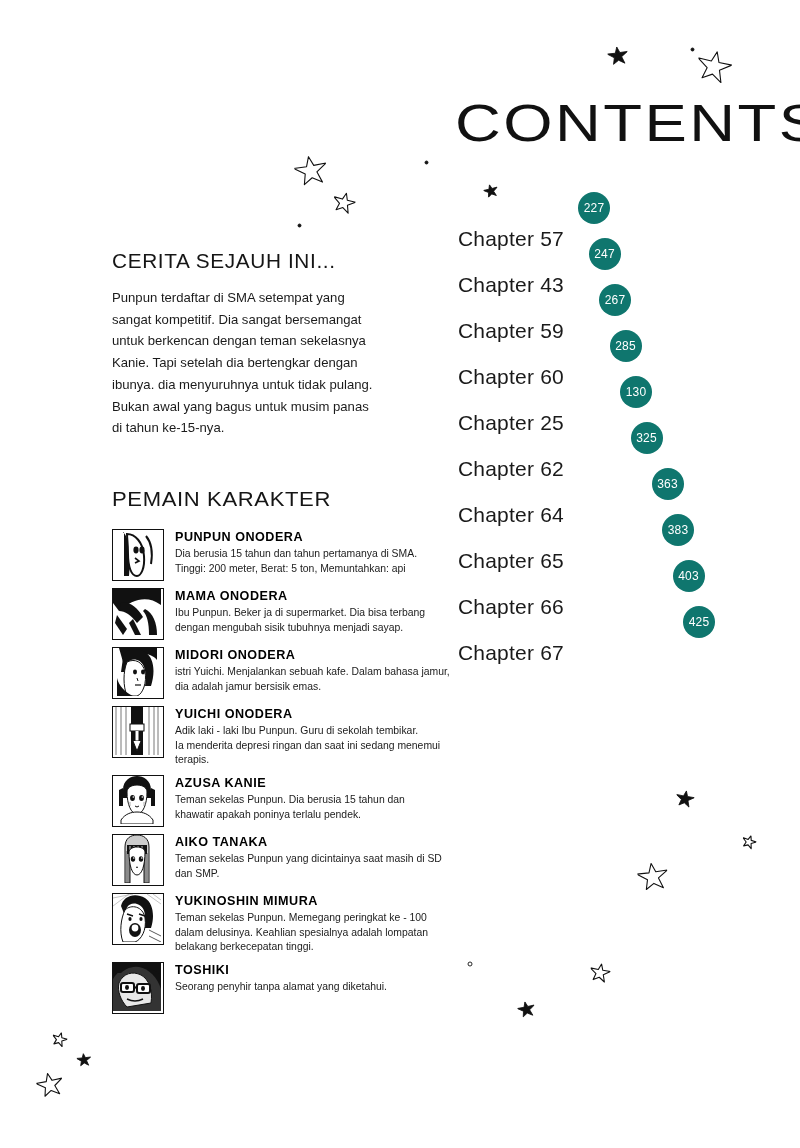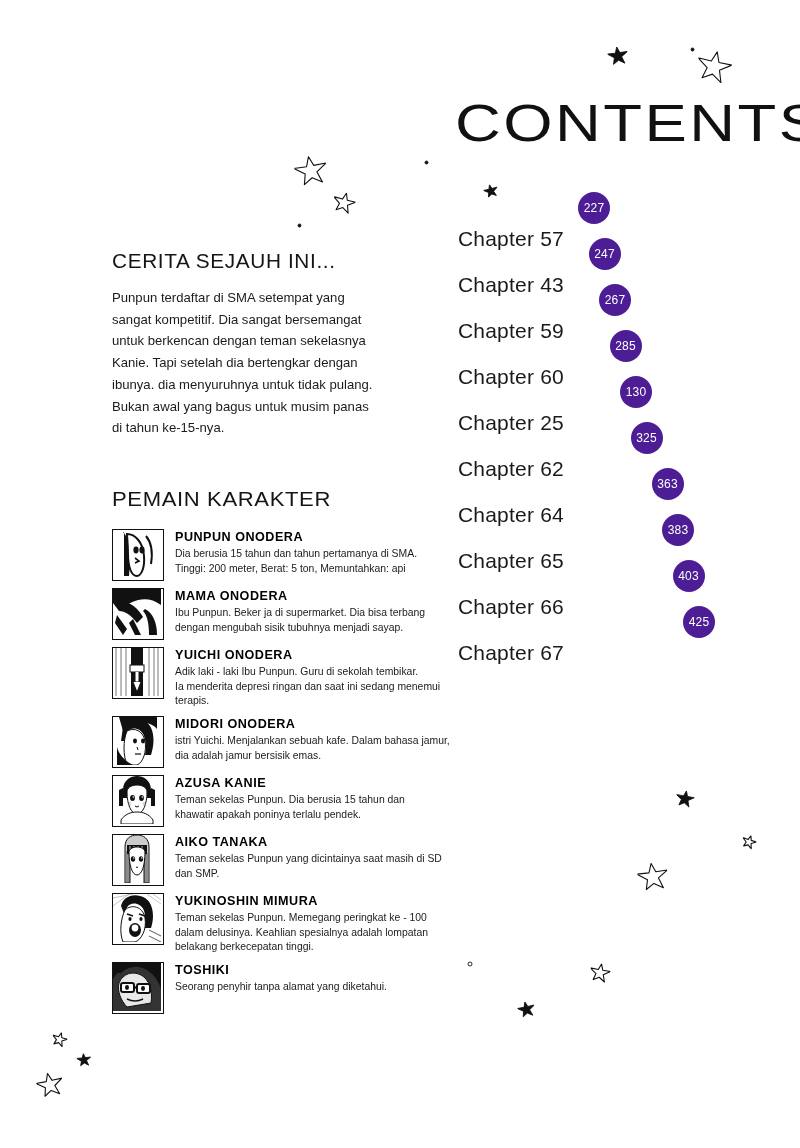--- a/index.html
+++ b/index.html
@@ -65,21 +65,21 @@
     letter-spacing: 0.2px;
     white-space: nowrap;
     margin-top: 32px;
   }
   .page-badge {
     position: absolute;
     top: -3px;
     width: 32px;
     height: 32px;
     border-radius: 50%;
-    background: #4c1d95;
+    background: #0f766e;
     color: #ffffff;
     font-size: 12px;
     font-weight: 400;
     display: flex;
     align-items: center;
     justify-content: center;
     letter-spacing: 0.2px;
   }
 
   
@@ -255,58 +255,58 @@
         <div class="cast-text">
           <div class="cast-name">MAMA ONODERA</div>
           <div class="cast-desc">Ibu Punpun.  Beker ja di supermarket.  Dia bisa terbang
 dengan mengubah sisik tubuhnya menjadi sayap.</div>
         </div>
       </div>
       <div class="cast-item">
         <div class="cast-thumb">
           <svg width="48" height="48" viewBox="0 0 48 48">
             <rect width="48" height="48" fill="#fff"></rect>
-            <g stroke="#555" stroke-width="0.8">
-              <line x1="3" y1="0" x2="3" y2="48"></line>
-              <line x1="8" y1="0" x2="8" y2="48"></line>
-              <line x1="13" y1="0" x2="13" y2="48"></line>
-              <line x1="36" y1="0" x2="36" y2="48"></line>
-              <line x1="41" y1="0" x2="41" y2="48"></line>
-              <line x1="45" y1="0" x2="45" y2="48"></line>
-            </g>
-            <path d="M18 0 L30 0 L30 48 L18 48 Z" fill="#111"></path>
-            <rect x="17" y="17" width="14" height="7" fill="#fff" stroke="#111" stroke-width="1"></rect>
-            <path d="M22 24 L22 34 L26 34 L26 24" fill="#fff" stroke="#111" stroke-width="1"></path>
-            <path d="M20 34 L24 44 L28 34" fill="#fff" stroke="#111" stroke-width="1"></path>
-          </svg>
-        </div>
-        <div class="cast-text">
-          <div class="cast-name">YUICHI ONODERA</div>
-          <div class="cast-desc">Adik laki - laki Ibu Punpun.  Guru di sekolah tembikar.
-Ia menderita depresi ringan dan saat ini sedang menemui terapis.</div>
-        </div>
-      </div>
-      <div class="cast-item">
-        <div class="cast-thumb">
-          <svg width="48" height="48" viewBox="0 0 48 48">
-            <rect width="48" height="48" fill="#fff"></rect>
             <path d="M6 0 L44 0 L44 12 C38 4 20 2 10 14 Z" fill="#111"></path>
             <path d="M10 10 C10 2 22 -2 32 4 C42 10 42 26 38 38 L32 38 C34 26 32 14 24 12 C16 10 12 16 12 24 L8 24 Z" fill="#111"></path>
             <path d="M14 14 C22 10 30 14 32 24 C34 34 30 46 24 48 L14 48 C10 38 10 24 14 14 Z" fill="#fff" stroke="#111" stroke-width="1"></path>
             <ellipse cx="22" cy="24" rx="2" ry="2.4" fill="#111"></ellipse>
             <ellipse cx="30" cy="24" rx="2" ry="2.4" fill="#111"></ellipse>
             <path d="M24 30 L25 33" stroke="#111" stroke-width="1" fill="none"></path>
             <path d="M22 37 L28 37" stroke="#111" stroke-width="1.2" fill="none"></path>
             <path d="M4 30 L4 48 L20 48 C12 44 6 38 4 30 Z" fill="#111"></path>
           </svg>
         </div>
         <div class="cast-text">
           <div class="cast-name">MIDORI ONODERA</div>
           <div class="cast-desc">istri Yuichi.  Menjalankan sebuah kafe.  Dalam bahasa jamur,
 dia adalah  jamur bersisik emas.</div>
+        </div>
+      </div>
+      <div class="cast-item">
+        <div class="cast-thumb">
+          <svg width="48" height="48" viewBox="0 0 48 48">
+            <rect width="48" height="48" fill="#fff"></rect>
+            <g stroke="#555" stroke-width="0.8">
+              <line x1="3" y1="0" x2="3" y2="48"></line>
+              <line x1="8" y1="0" x2="8" y2="48"></line>
+              <line x1="13" y1="0" x2="13" y2="48"></line>
+              <line x1="36" y1="0" x2="36" y2="48"></line>
+              <line x1="41" y1="0" x2="41" y2="48"></line>
+              <line x1="45" y1="0" x2="45" y2="48"></line>
+            </g>
+            <path d="M18 0 L30 0 L30 48 L18 48 Z" fill="#111"></path>
+            <rect x="17" y="17" width="14" height="7" fill="#fff" stroke="#111" stroke-width="1"></rect>
+            <path d="M22 24 L22 34 L26 34 L26 24" fill="#fff" stroke="#111" stroke-width="1"></path>
+            <path d="M20 34 L24 44 L28 34" fill="#fff" stroke="#111" stroke-width="1"></path>
+          </svg>
+        </div>
+        <div class="cast-text">
+          <div class="cast-name">YUICHI ONODERA</div>
+          <div class="cast-desc">Adik laki - laki Ibu Punpun.  Guru di sekolah tembikar.
+Ia menderita depresi ringan dan saat ini sedang menemui terapis.</div>
         </div>
       </div>
       <div class="cast-item">
         <div class="cast-thumb">
           <svg width="48" height="48" viewBox="0 0 48 48">
             <rect width="48" height="48" fill="#fff"></rect>
             <path d="M10 14 C10 4 18 0 24 0 C30 0 38 4 38 14 L38 22 L34 22 L34 12 L14 12 L14 22 L10 22 Z" fill="#111"></path>
             <path d="M13 10 L35 10 L35 18 L13 18 Z" fill="#111"></path>
             <path d="M14 16 C14 12 18 9 24 9 C30 9 34 12 34 16 C34 28 30 38 24 38 C18 38 14 28 14 16 Z" fill="#fff" stroke="#111" stroke-width="1"></path>
             <ellipse cx="19.5" cy="22" rx="2.4" ry="3" fill="#111"></ellipse>

